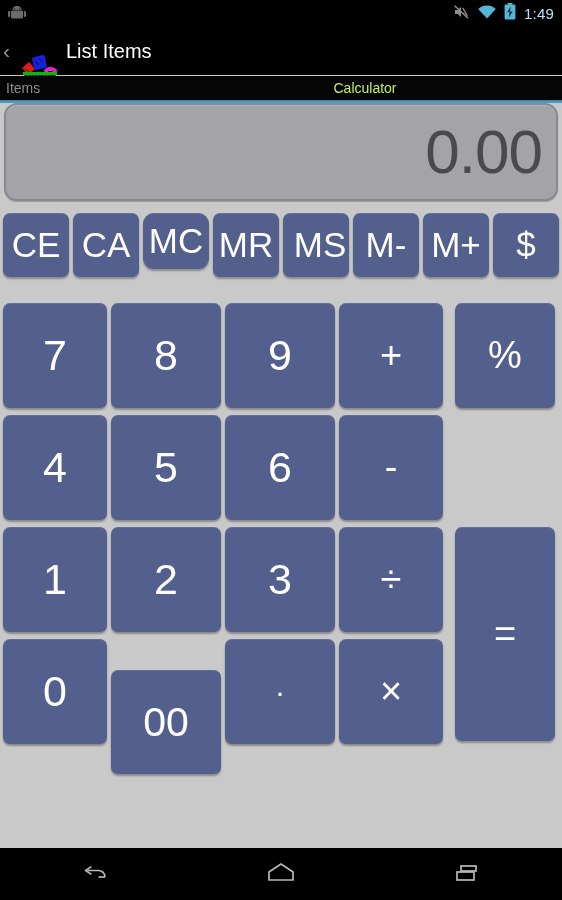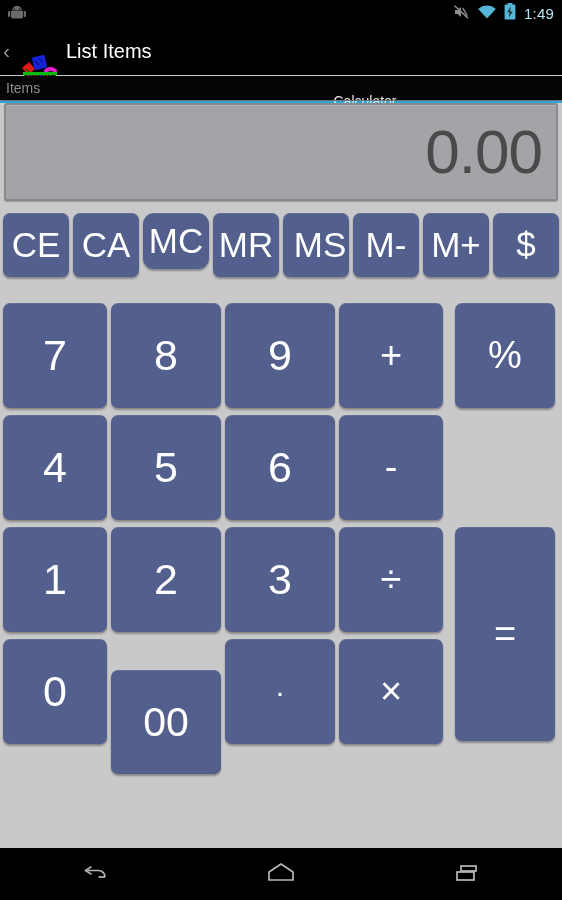--- a/index.html
+++ b/index.html
@@ -49,32 +49,32 @@
   
   .tabstrip {
     position: absolute; left: 0; top: 76px; width: 562px; height: 24px;
     background: #050505; display: flex;
   }
   .tab {
     height: 24px; display: flex; align-items: center;
     font-size: 14px; line-height: 14px;
   }
   .tab-items { width: 190px; padding-left: 6px; color: #8e8e8e; }
-  .tab-calc  { flex: 1; justify-content: center; color: #e5e5e5; padding-right: 22px; margin-top: 13px; }
+  .tab-calc  { flex: 1; justify-content: center; color: #bef264; padding-right: 22px; }
   .tab-sep {
     position: absolute; left: 0; top: 100px; width: 562px; height: 1px;
     background: #6f6f6f;
   }
 
   
   .display {
     position: absolute; left: 4px; top: 103px; width: 554px; height: 98px;
     background: #a4a4a8;
     border: 2px solid #8a8a8e;
-    border-radius: 3px;
+    border-radius: 13px;
     box-shadow: inset 0 1px 0 #b4b4b8, 0 1px 1px rgba(0,0,0,.25);
     display: flex; align-items: center; justify-content: flex-end;
   }
   .display-value {
     color: #4a4a4a; font-size: 62px; line-height: 62px;
     font-weight: 400; padding-right: 14px; letter-spacing: -1px;
   }
 
   
   .btn {

